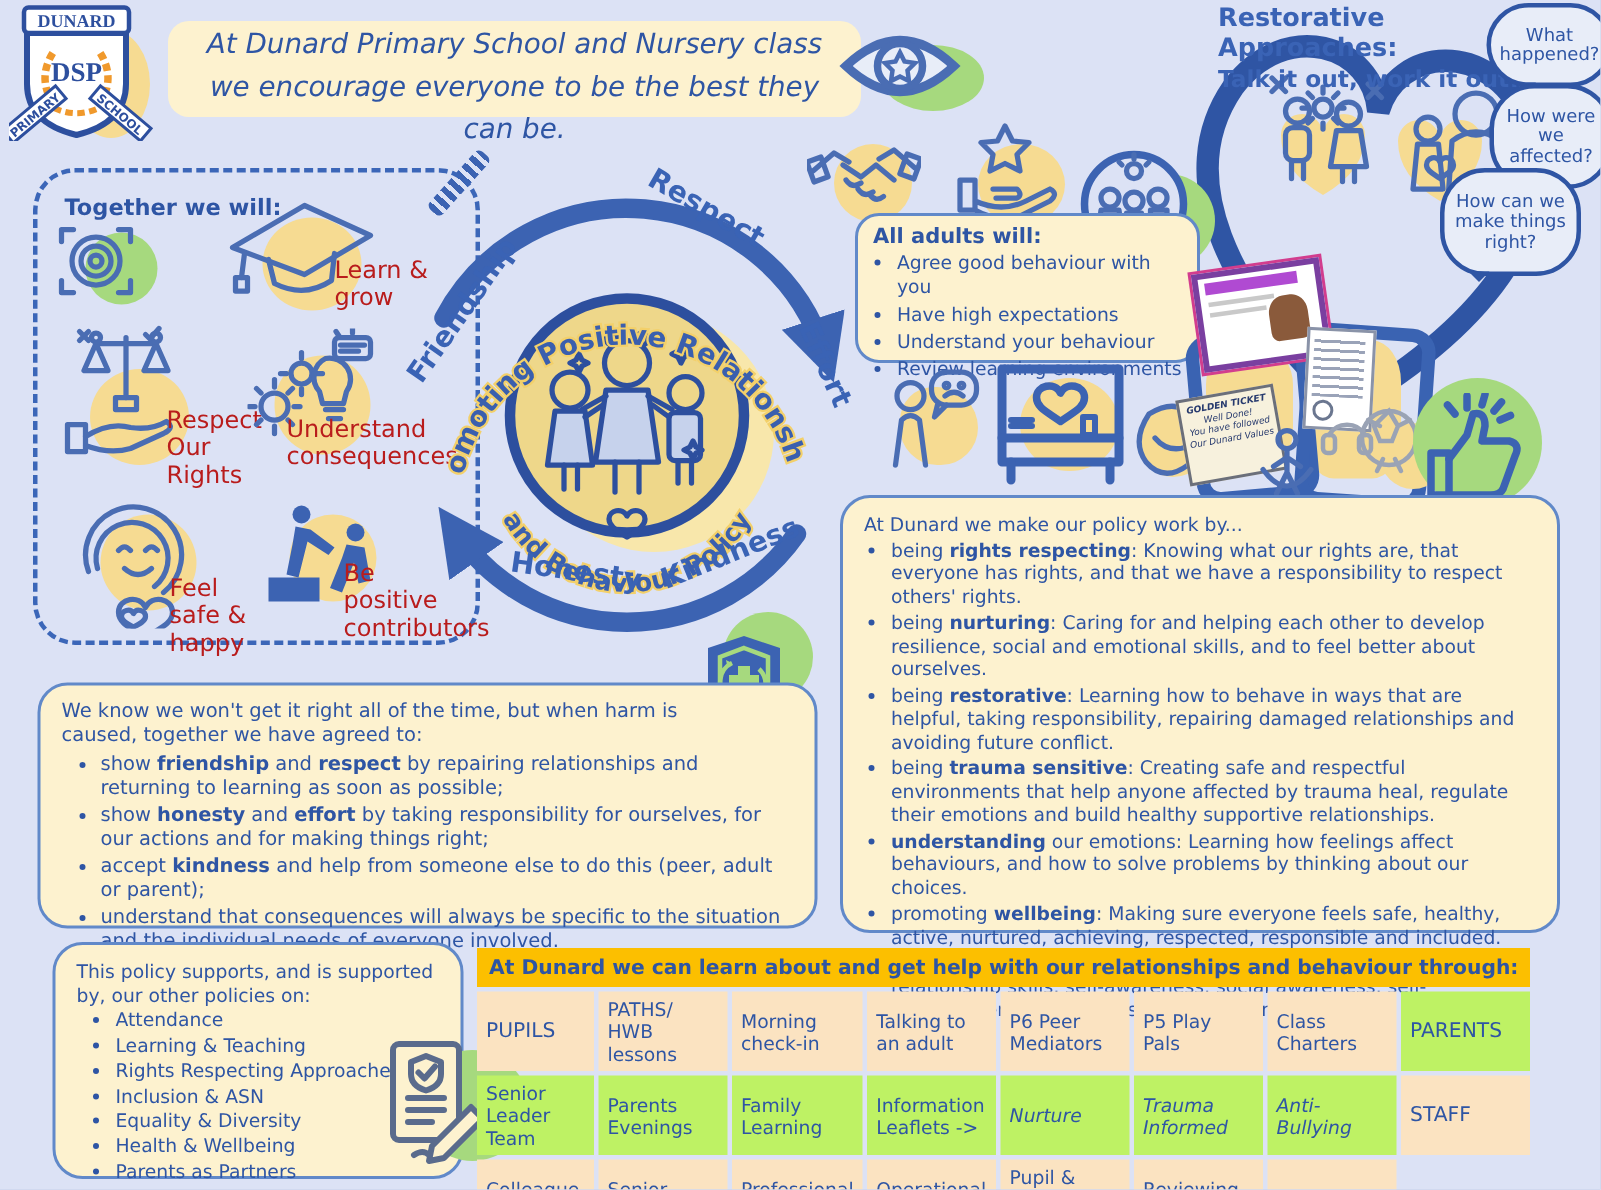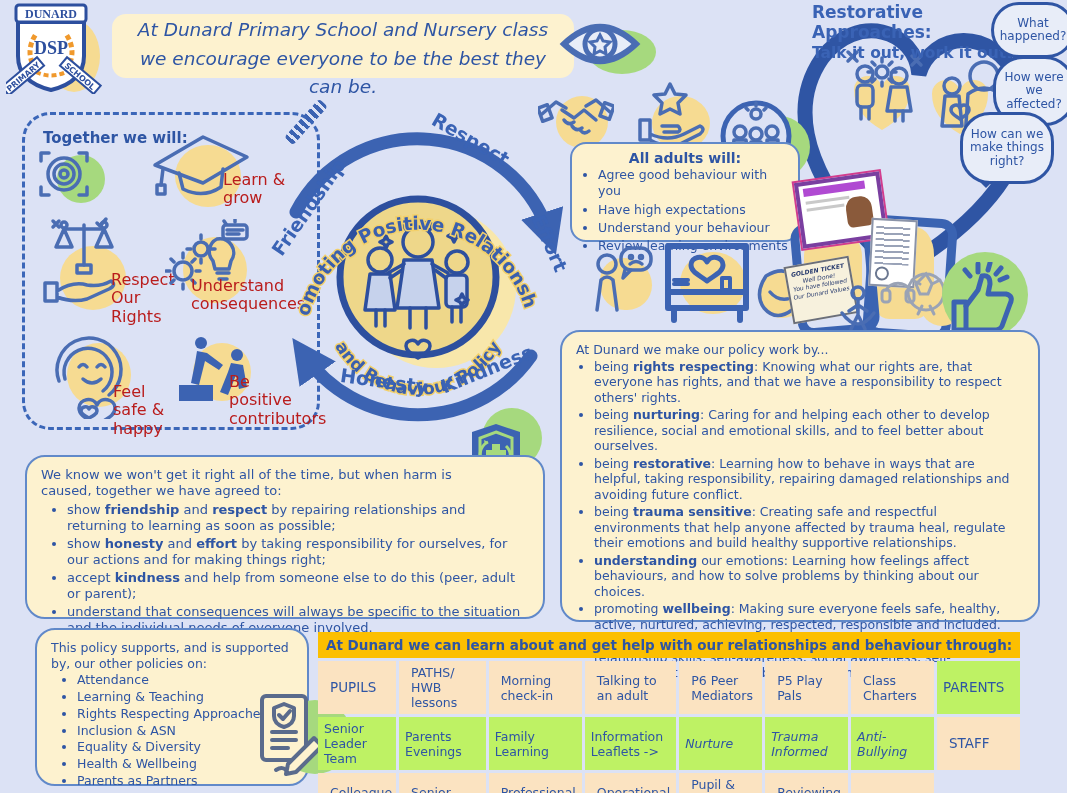--- a/index.html
+++ b/index.html
@@ -17,21 +17,21 @@
   .lbl{position:absolute;font-size:16px;line-height:1.15;color:#b91c1c;}
   .word{position:absolute;font-size:19px;font-weight:bold;color:#3a63b5;white-space:nowrap;}
   .bubble{position:absolute;background:#e8edf8;border:3px solid #2f55a4;border-radius:30px;
           display:flex;align-items:center;justify-content:center;text-align:center;
           font-size:12px;line-height:1.12;color:#2e55a4;padding:3px;}
   .bubble::after{content:"";position:absolute;bottom:-14px;left:16px;border:7px solid transparent;border-top-color:#2f55a4;}
   .ticket{position:absolute;background:#f7f1dd;border:2px solid #6b6f7a;color:#273a6e;
           font-size:6px;line-height:1.25;text-align:center;padding:3px 2px;font-style:italic;}
   .cellgrid{position:absolute;display:grid;grid-template-columns:78px repeat(7,1fr);gap:3px;}
   .cell{padding:4px 6px;font-size:12.5px;line-height:1.2;color:#2e55a4;display:flex;align-items:center;}
-  .rowA{background:#fbe3c1;padding-left:12px;}
+  .rowA{background:#fbe3c1;}
   .rowB{background:#bef264;}
   .cell.hd{font-size:13.5px;}
   .ital{font-style:italic;}
   svg{display:block;}
   .stroke{stroke:#4a6db3;stroke-width:3.5;fill:none;stroke-linecap:round;stroke-linejoin:round;}
   .gray{stroke:#9aa3b5;stroke-width:3;fill:none;stroke-linecap:round;}
 </style>
 </head>
 <body>
 
@@ -265,21 +265,21 @@
         <path d="M16 42 h12 l2 16 h-16 z"></path>
       <circle cx="38" cy="36" r="6"></circle>
         <path d="M33 44 h10 l2 16 h-14 z"></path>
       <circle cx="54" cy="34" r="6"></circle>
         <path d="M49 42 h11 v16 h-11 z"></path>
       <path d="M30 60 q8 6 16 0"></path>
     </g>
   </svg>
 
   <div class="box" style="left:570px;top:142px;width:230px;height:100px;border-radius:16px;padding:6px 10px;box-sizing:border-box;">
-    <div class="title" style="text-align:center;font-size:14px;">All adults will:</div>
+    <div class="title" style="text-align:left;font-size:14px;">All adults will:</div>
     <ul style="font-size:12.5px;line-height:1.3;padding-left:16px;margin-top:1px;">
       <li>Agree good behaviour with you</li>
       <li>Have high expectations</li>
       <li>Understand your behaviour</li>
       <li>Review learning environments</li>
     </ul>
   </div>
 
   <div class="blob" style="left:600px;top:258px;width:52px;height:52px;border-radius:45% 55% 50% 50%;"></div>
   <svg class="abs" style="left:585px;top:246px;" width="72" height="68" viewBox="0 0 72 68">

